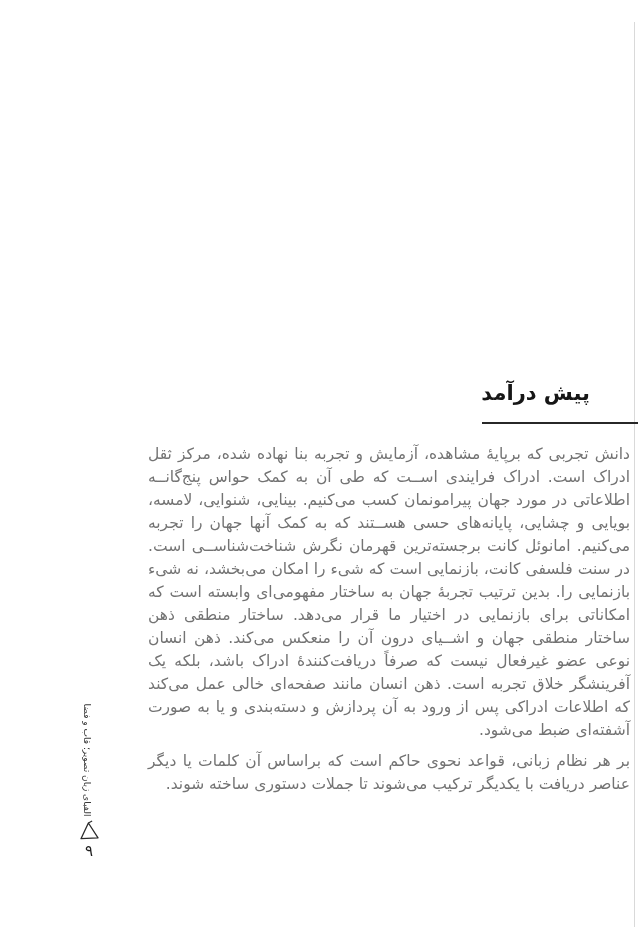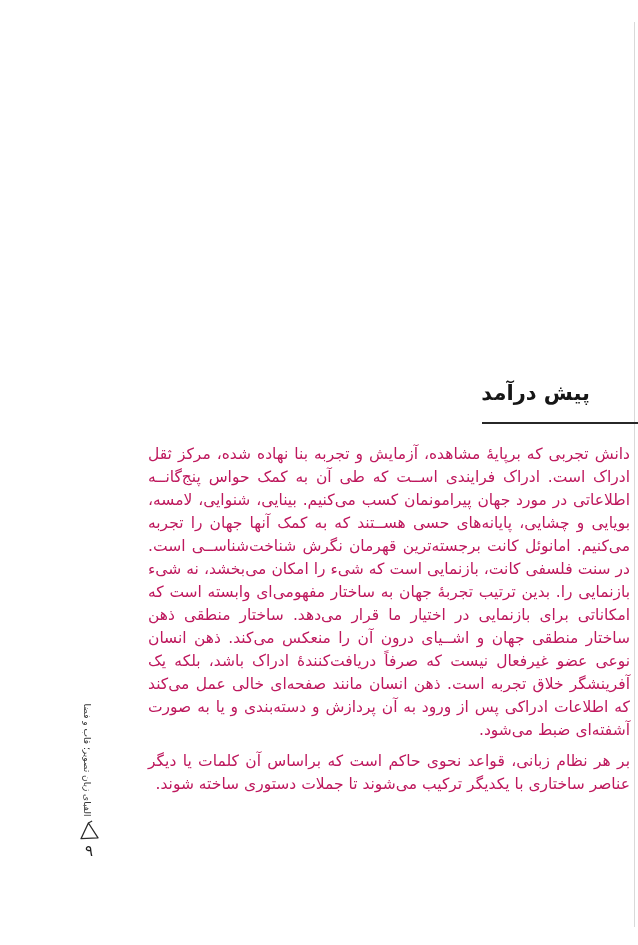--- a/index.html
+++ b/index.html
@@ -49,21 +49,21 @@
     
     .body-text {
       position: absolute;
       top: 443px;
       left: 148px;
       width: 482px;
       direction: rtl;
       text-align: justify;
       font-size: 15.5px;
       line-height: 23px;
-      color: #be185d;
+      color: #737373;
     }
     .body-text p { margin-bottom: 8px; }
     .body-text p:last-child { margin-bottom: 0; }
     
     .running-title {
       position: absolute;
       left: 87px;
       top: 760px;
       width: 120px;
       transform: translate(-50%, -50%) rotate(90deg);
@@ -101,21 +101,21 @@
   <div class="page-edge"></div>
 
   <div class="heading-wrap">
     <span class="heading">پیش درآمد</span>
   </div>
 
   <div class="heading-rule"></div>
 
   <div class="body-text">
     <p>دانش تجربی که برپایهٔ مشاهده، آزمایش و تجربه بنا نهاده شده، مرکز ثقل ادراک است. ادراک فرایندی اســت که طی آن به کمک حواس پنج‌گانــه اطلاعاتی در مورد جهان پیرامونمان کسب می‌کنیم. بینایی، شنوایی، لامسه، بویایی و چشایی، پایانه‌های حسی هســتند که به کمک آنها جهان را تجربه می‌کنیم. امانوئل کانت برجسته‌ترین قهرمان نگرش شناخت‌شناســی است. در سنت فلسفی کانت، بازنمایی است که شیء را امکان می‌بخشد، نه شیء بازنمایی را. بدین ترتیب تجربهٔ جهان به ساختار مفهومی‌ای وابسته است که امکاناتی برای بازنمایی در اختیار ما قرار می‌دهد. ساختار منطقی ذهن ساختار منطقی جهان و اشــیای درون آن را منعکس می‌کند. ذهن انسان نوعی عضو غیرفعال نیست که صرفاً دریافت‌کنندهٔ ادراک باشد، بلکه یک آفرینشگر خلاق تجربه است. ذهن انسان مانند صفحه‌ای خالی عمل می‌کند که اطلاعات ادراکی پس از ورود به آن پردازش و دسته‌بندی و یا به صورت آشفته‌ای ضبط می‌شود.</p>
-    <p>بر هر نظام زبانی، قواعد نحوی حاکم است که براساس آن کلمات یا دیگر عناصر ساختاری با یکدیگر ترکیب می‌شوند تا جملات دستوری ساخته شوند.</p>
+    <p>بر هر نظام زبانی، قواعد نحوی حاکم است که براساس آن کلمات یا دیگر عناصر دریافت با یکدیگر ترکیب می‌شوند تا جملات دستوری ساخته شوند.</p>
   </div>
 
   <div class="running-title">الفبای زبان تصویر؛ قاب و فضا</div>
 
   <div class="ornament">
     <svg width="28" height="28" viewBox="0 0 28 28">
       <g transform="rotate(-8 14 14)">
         <polygon points="5,20.5 22,22 14.5,6" fill="none" stroke="#2a2a2a" stroke-width="1.3" stroke-linejoin="round"></polygon>
         <line x1="14.5" y1="6" x2="18.5" y2="4.5" stroke="#2a2a2a" stroke-width="1.1"></line>
       </g>

